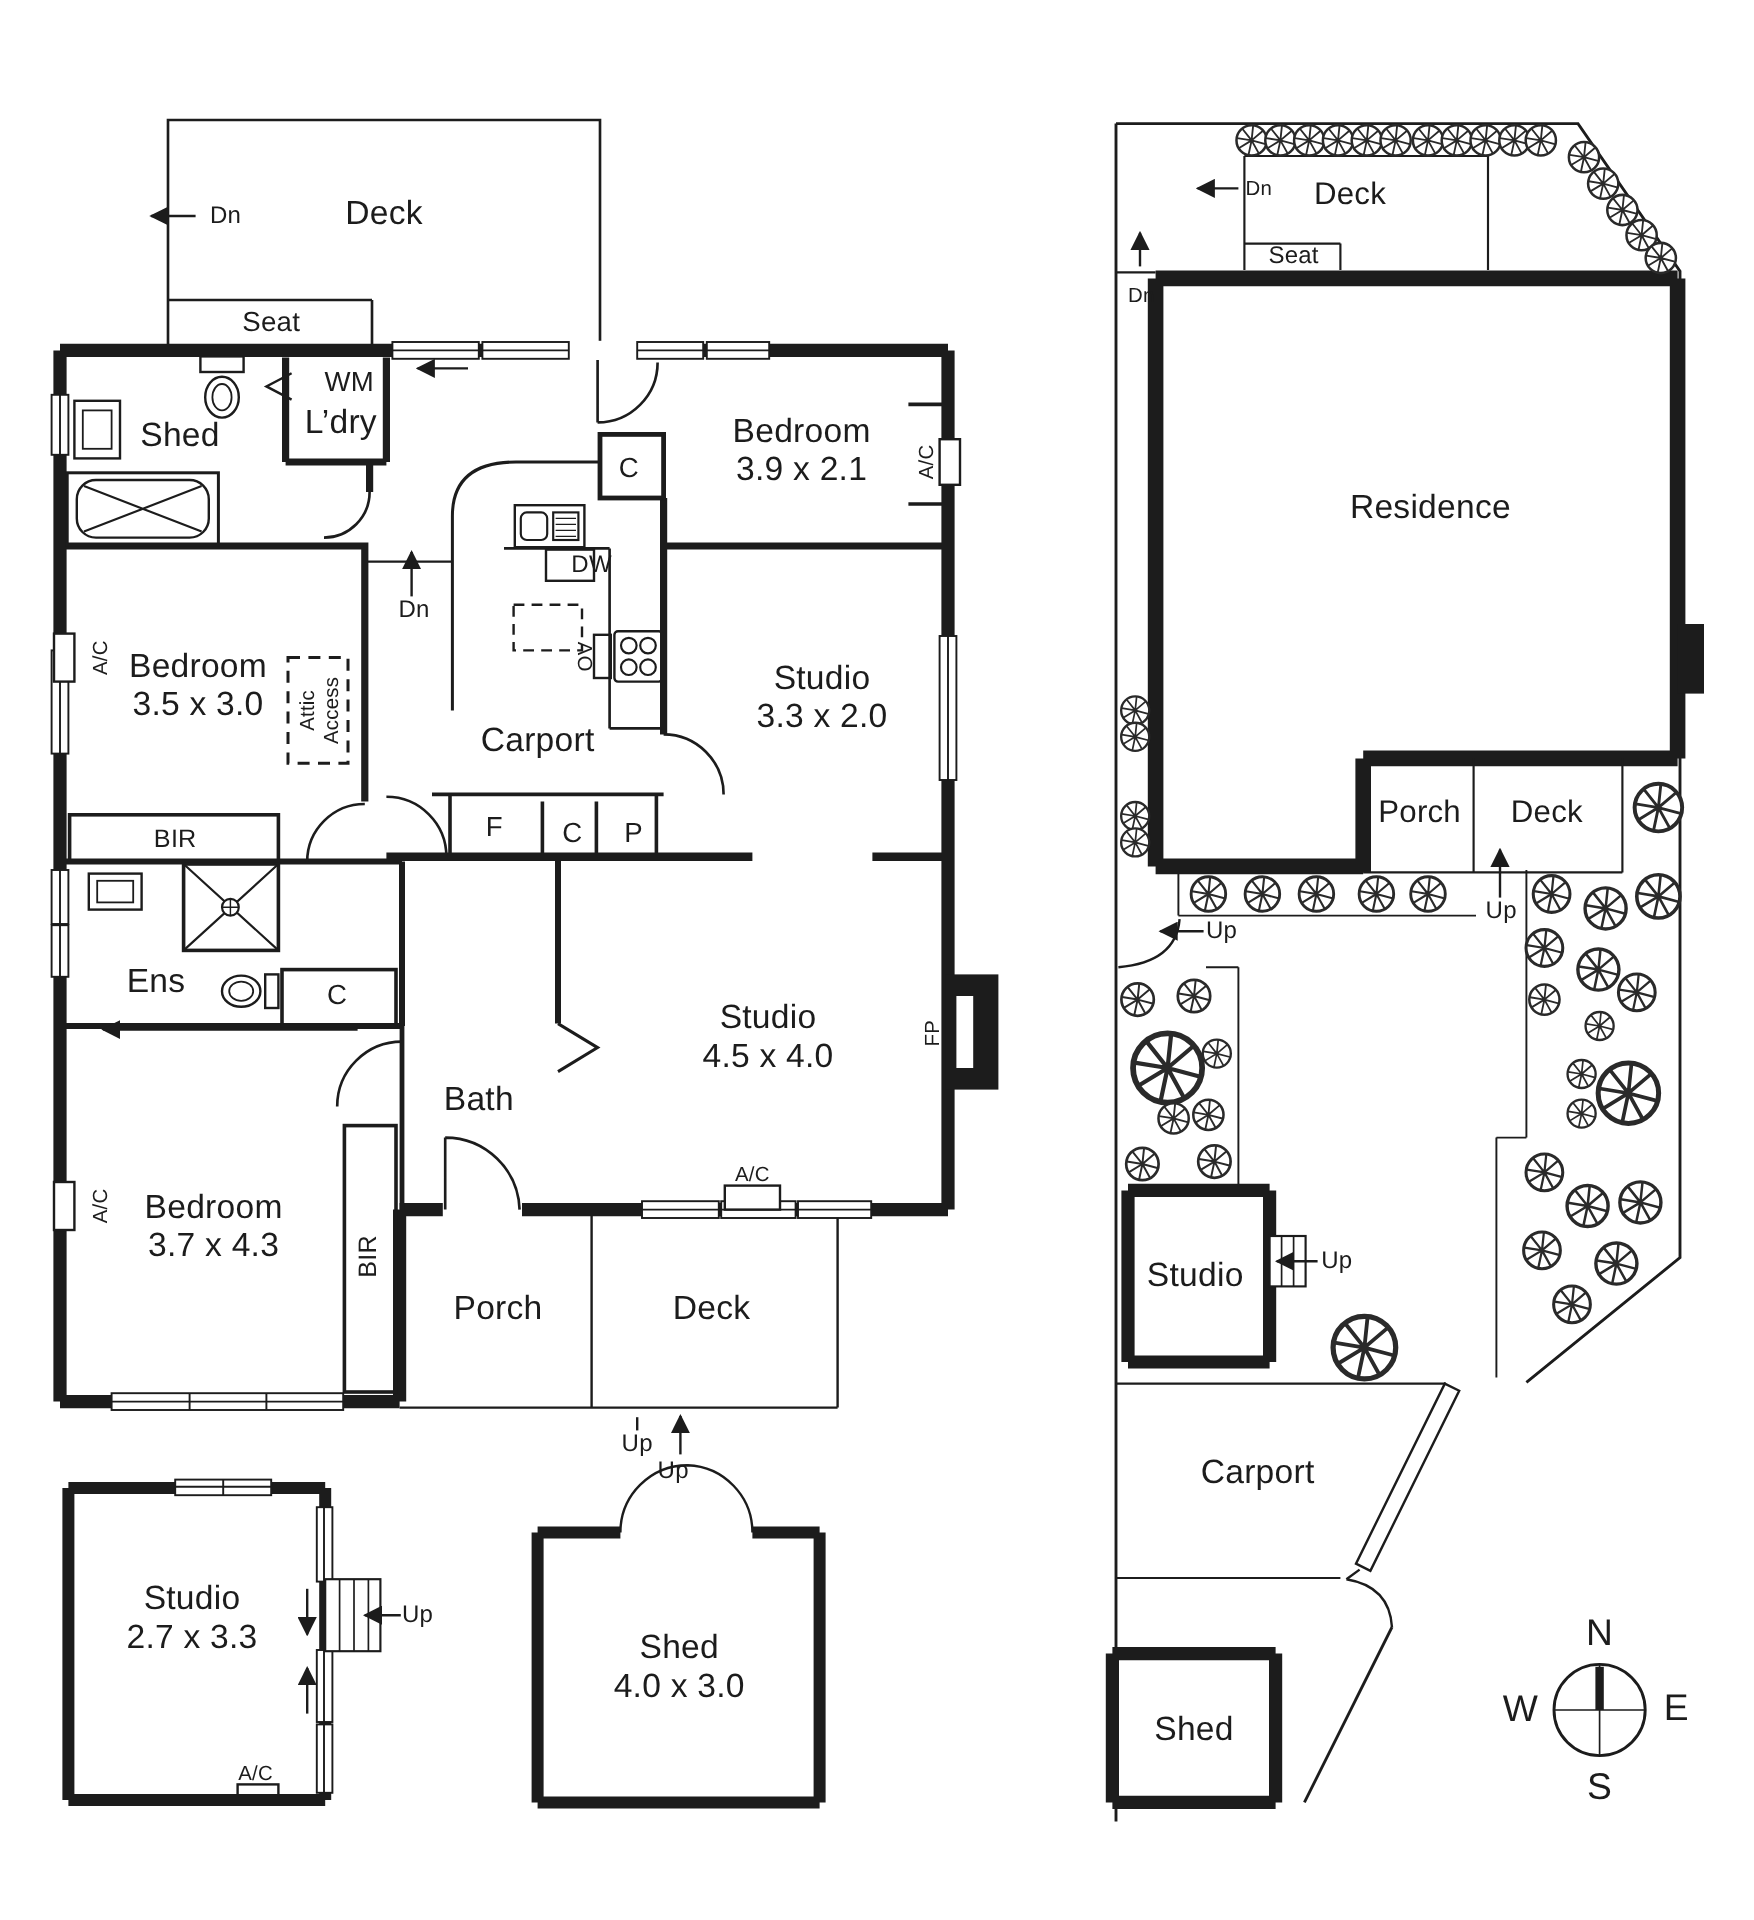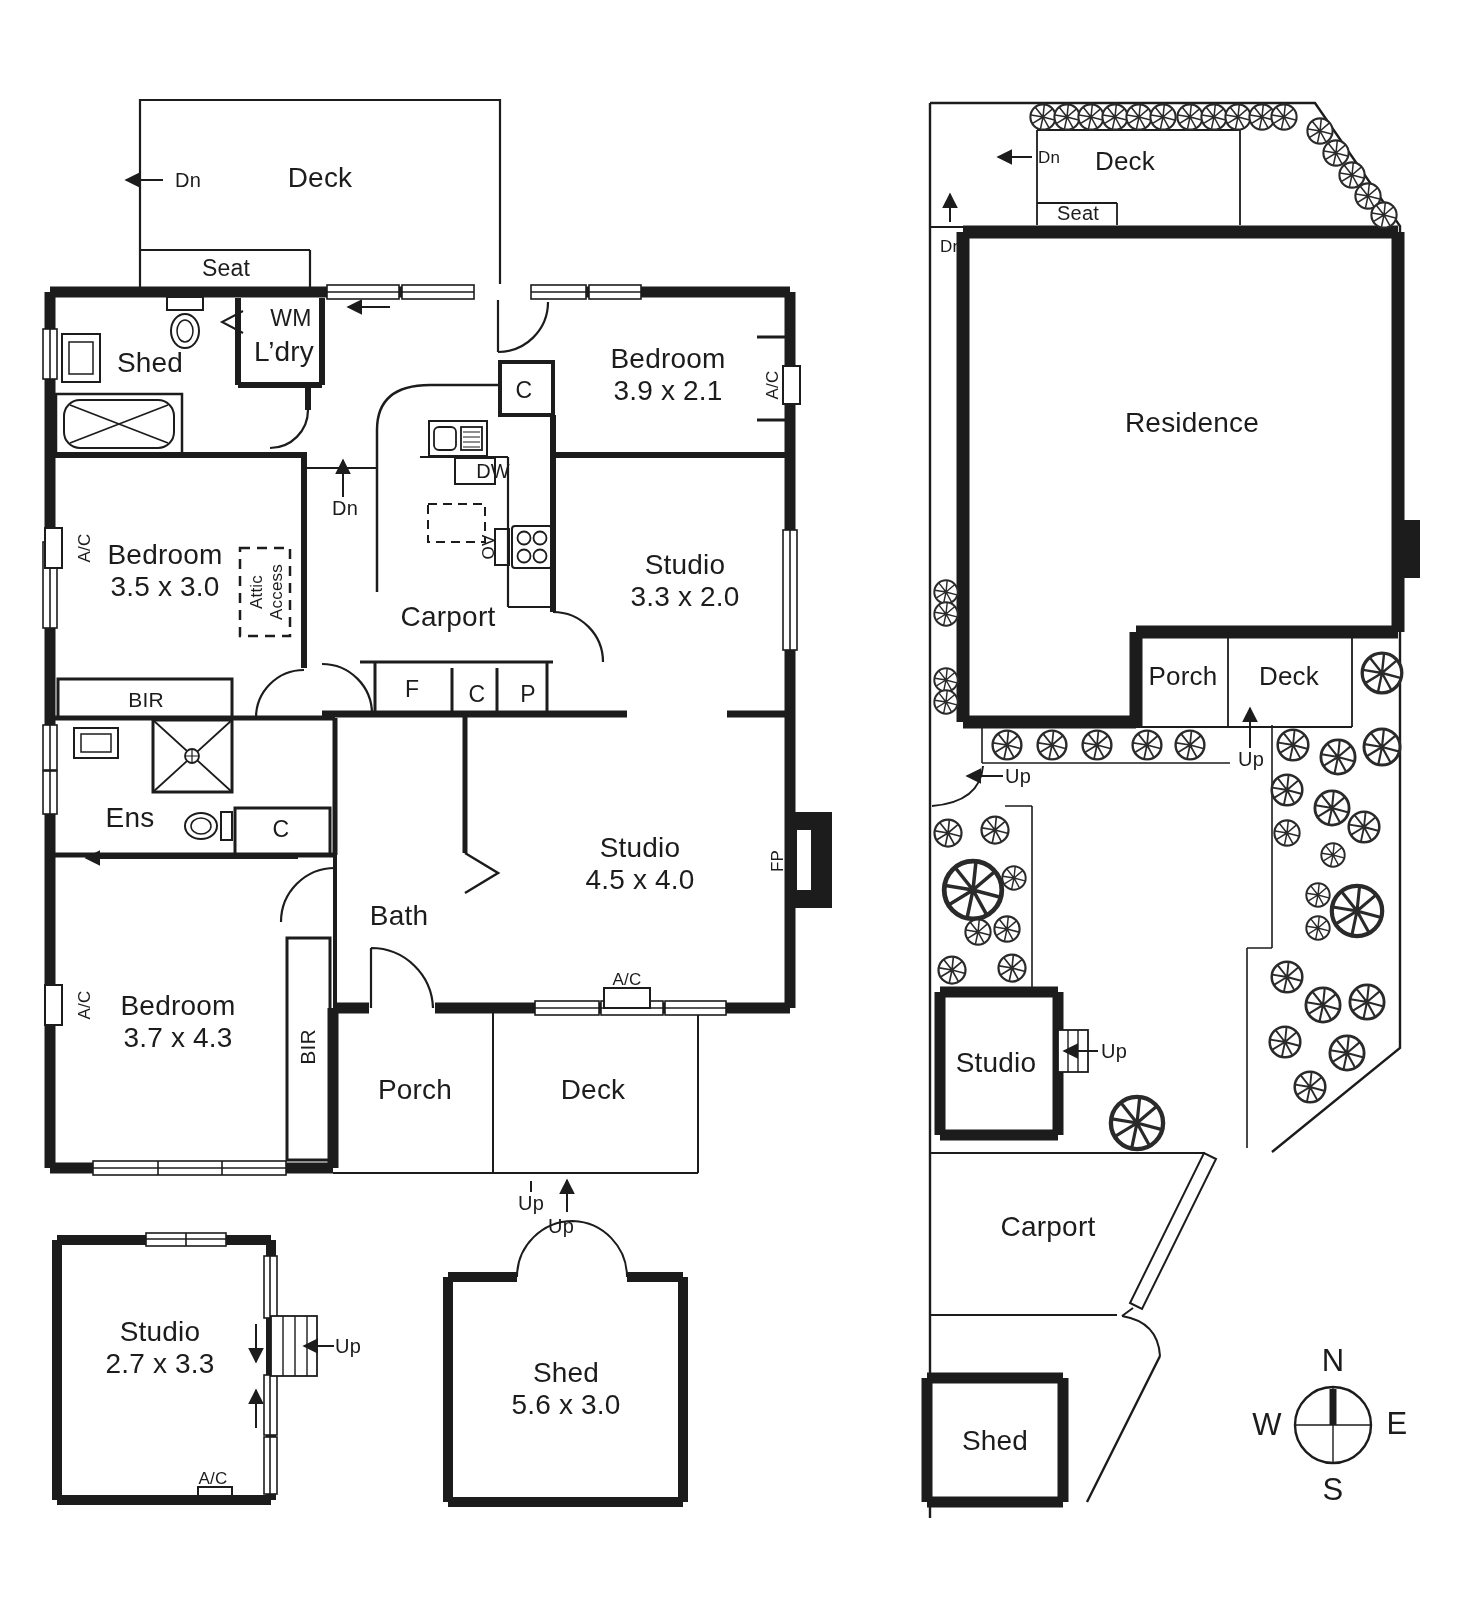--- a/index.html
+++ b/index.html
@@ -363,21 +363,21 @@
 <div class="lbl s17 rot" style="left:84px;top:1005px">A/C</div>
 <div class="lbl s22 rot" style="left:307px;top:1047px">BIR</div>
 <div class="lbl s28" style="left:415px;top:1090px">Porch</div>
 <div class="lbl s28" style="left:593px;top:1090px">Deck</div>
 <div class="lbl s20" style="left:561px;top:1226px">Up</div>
 <div class="lbl s28" style="left:160px;top:1332px">Studio</div>
 <div class="lbl s28" style="left:160px;top:1364px">2.7 x 3.3</div>
 <div class="lbl s20" style="left:348px;top:1346px">Up</div>
 <div class="lbl s17" style="left:213px;top:1478px">A/C</div>
 <div class="lbl s28" style="left:566px;top:1373px">Shed</div>
-<div class="lbl s28" style="left:566px;top:1405px">5.6 x 3.0</div>
+<div class="lbl s28" style="left:566px;top:1405px">4.0 x 3.0</div>
 <div class="lbl s20" style="left:531px;top:1203px">Up</div>
 
 <div class="lbl s17" style="left:1049px;top:157px">Dn</div>
 <div class="lbl s26" style="left:1125px;top:161px">Deck</div>
 <div class="lbl s20" style="left:1078px;top:213px">Seat</div>
 <div class="lbl s17" style="left:951px;top:246px">Dn</div>
 <div class="lbl s28" style="left:1192px;top:423px">Residence</div>
 <div class="lbl s26" style="left:1183px;top:676px">Porch</div>
 <div class="lbl s26" style="left:1289px;top:676px">Deck</div>
 <div class="lbl s20" style="left:1251px;top:759px">Up</div>

